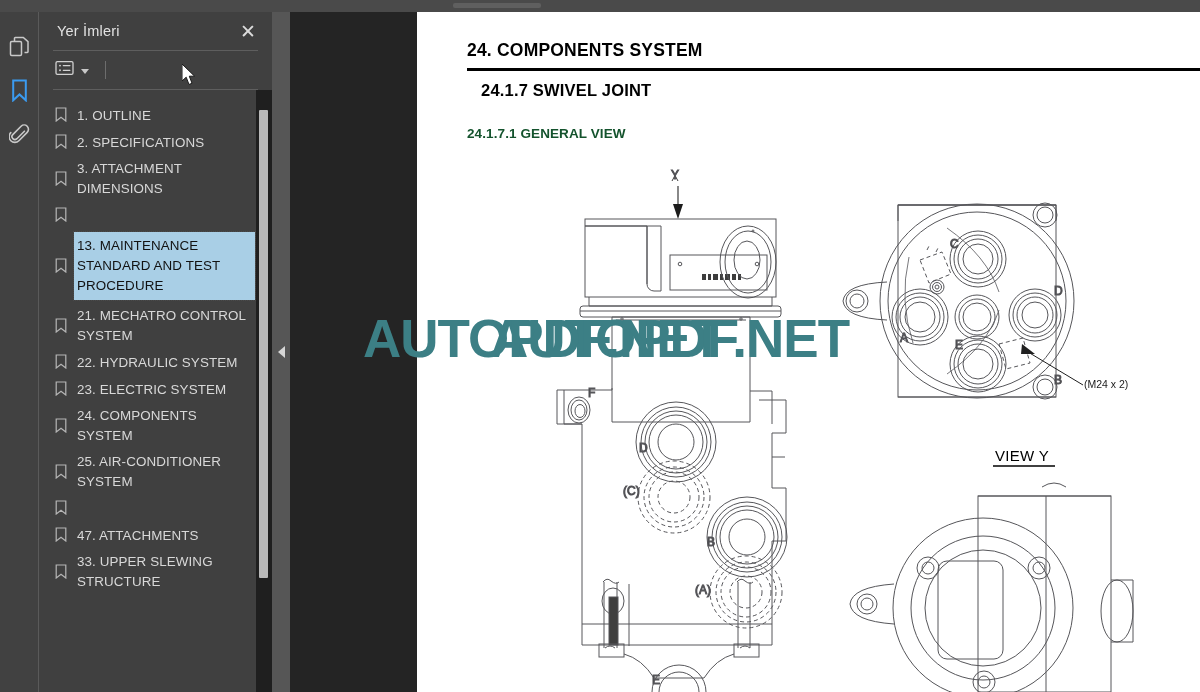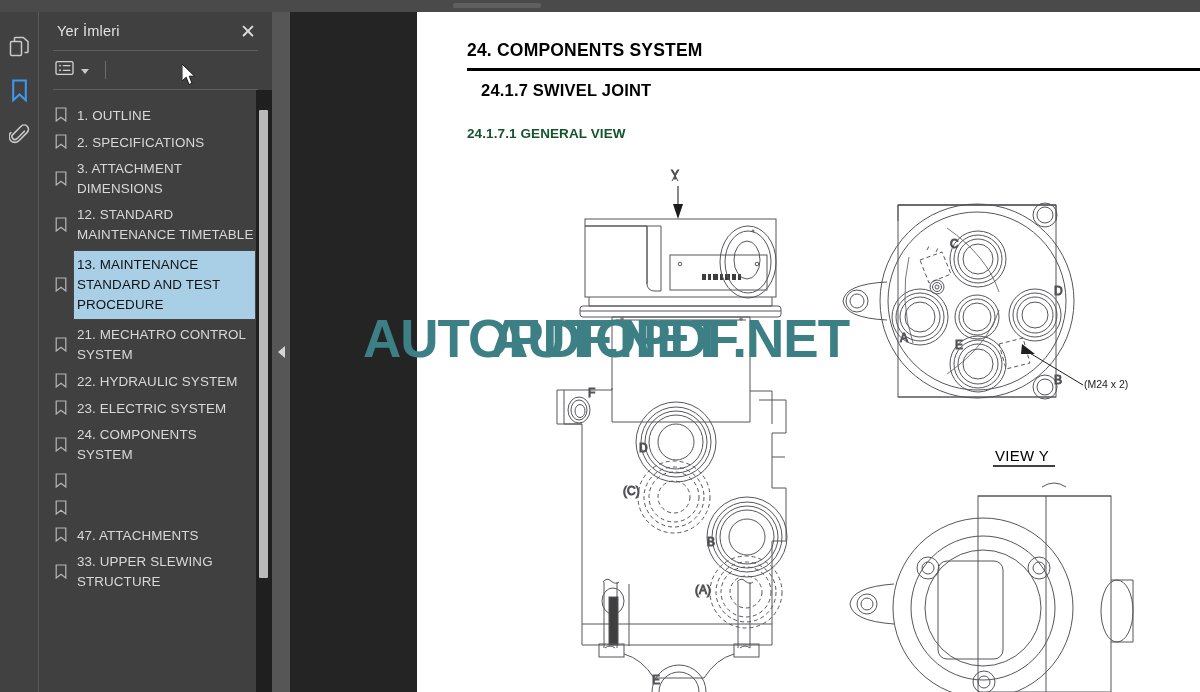--- a/index.html
+++ b/index.html
@@ -262,21 +262,20 @@
         <div class="bm-item">
           <span class="bm-ico"><svg width="12" height="15" viewBox="0 0 12 15" fill="none" stroke="currentColor" stroke-width="1.2">
               <path d="M1.2 1h9.6v13L6 10.2 1.2 14z"></path>
             </svg></span>
           <span class="bm-label">3. ATTACHMENT DIMENSIONS</span>
         </div>
         <div class="bm-item">
           <span class="bm-ico"><svg width="12" height="15" viewBox="0 0 12 15" fill="none" stroke="currentColor" stroke-width="1.2">
               <path d="M1.2 1h9.6v13L6 10.2 1.2 14z"></path>
             </svg></span>
-          <span class="bm-label">12. STANDARD MAINTENANCE TIMETABLE</span>
         </div>
         <div class="bm-item selected">
           <span class="bm-ico"><svg width="12" height="15" viewBox="0 0 12 15" fill="none" stroke="currentColor" stroke-width="1.2">
               <path d="M1.2 1h9.6v13L6 10.2 1.2 14z"></path>
             </svg></span>
           <span class="bm-label">13. MAINTENANCE STANDARD AND TEST PROCEDURE</span>
         </div>
         <div class="bm-item">
           <span class="bm-ico"><svg width="12" height="15" viewBox="0 0 12 15" fill="none" stroke="currentColor" stroke-width="1.2">
               <path d="M1.2 1h9.6v13L6 10.2 1.2 14z"></path>
@@ -298,20 +297,21 @@
         <div class="bm-item">
           <span class="bm-ico"><svg width="12" height="15" viewBox="0 0 12 15" fill="none" stroke="currentColor" stroke-width="1.2">
               <path d="M1.2 1h9.6v13L6 10.2 1.2 14z"></path>
             </svg></span>
           <span class="bm-label">24. COMPONENTS SYSTEM</span>
         </div>
         <div class="bm-item">
           <span class="bm-ico"><svg width="12" height="15" viewBox="0 0 12 15" fill="none" stroke="currentColor" stroke-width="1.2">
               <path d="M1.2 1h9.6v13L6 10.2 1.2 14z"></path>
             </svg></span>
+          <span class="bm-label">25. AIR-CONDITIONER SYSTEM</span>
         </div>
         <div class="bm-item">
           <span class="bm-ico"><svg width="12" height="15" viewBox="0 0 12 15" fill="none" stroke="currentColor" stroke-width="1.2">
               <path d="M1.2 1h9.6v13L6 10.2 1.2 14z"></path>
             </svg></span>
         </div>
         <div class="bm-item">
           <span class="bm-ico"><svg width="12" height="15" viewBox="0 0 12 15" fill="none" stroke="currentColor" stroke-width="1.2">
               <path d="M1.2 1h9.6v13L6 10.2 1.2 14z"></path>
             </svg></span>

